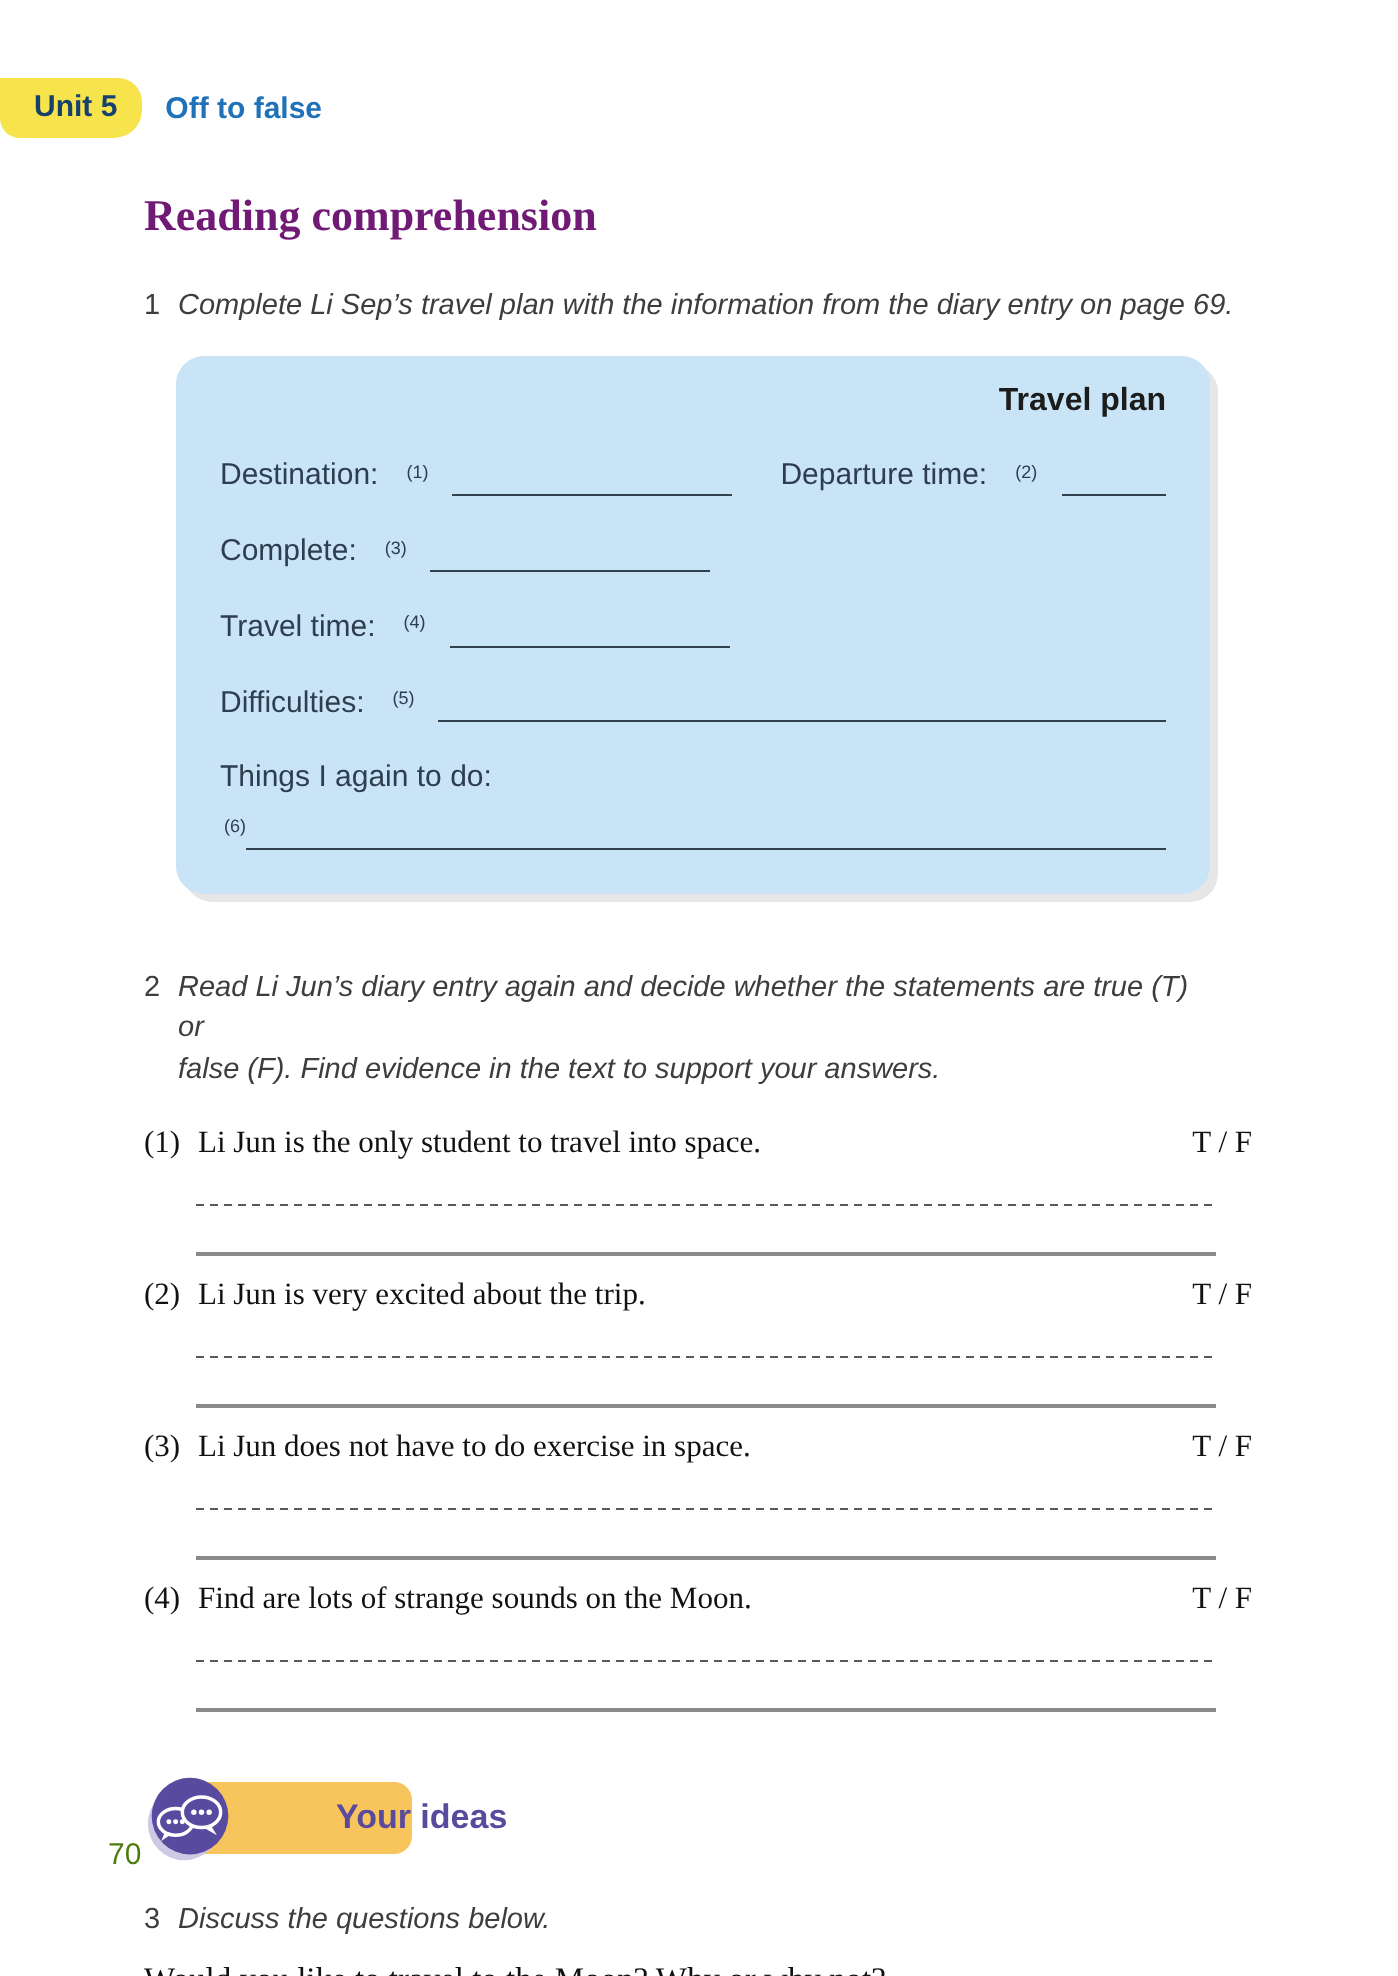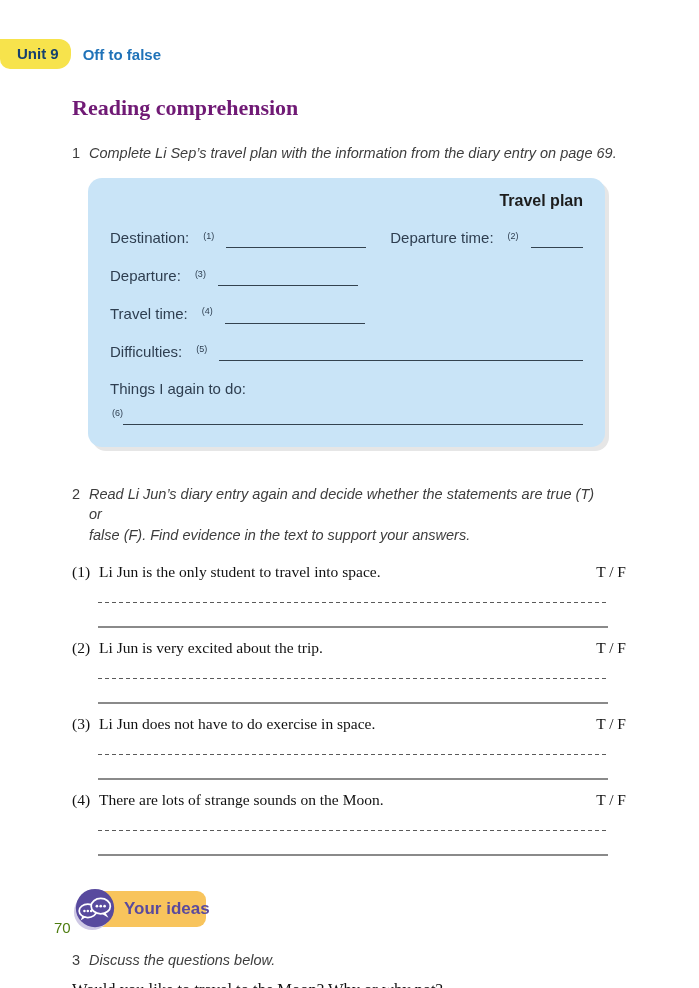--- a/index.html
+++ b/index.html
@@ -143,20 +143,21 @@
     border-radius: 9px;
     display: flex;
     align-items: center;
     padding-left: 38px;
   }
   .yi-label {
     color: #5a4a9d;
     font-weight: bold;
     font-size: 17px;
     white-space: nowrap;
+    margin-left: 44px;
   }
   .yi-icon { position: absolute; left: 0; top: 0; width: 46px; height: 46px; }
 
   
   .question-line {
     font-family: "Liberation Serif", serif;
     font-size: 16.5px;
     color: #111;
     margin-top: 10px;
   }
@@ -169,21 +170,21 @@
     color: #4d7c0f;
   }
 </style>
 </head>
 <body>
 
 <div class="page">
 
   <div class="unit-header">
     <div class="unit-badge">
-      <span>Unit 9</span>
+      <span>Unit 5</span>
     </div>
     <div class="unit-title">Off to false</div>
   </div>
 
   <div class="content">
 
     <h1 class="section-heading">Reading comprehension</h1>
 
     <div class="instruction">
       <span class="ex-num">1</span>
@@ -202,21 +203,21 @@
         <span class="tp-col-gap"></span>
         <div class="tp-field grow">
           <span>Departure time:</span>
           <sup>(2)</sup>
           <span class="tp-line grow"></span>
         </div>
       </div>
 
       <div class="tp-row">
         <div class="tp-field">
-          <span>Departure:</span>
+          <span>Complete:</span>
           <sup>(3)</sup>
           <span class="tp-line w140"></span>
         </div>
       </div>
 
       <div class="tp-row">
         <div class="tp-field">
           <span>Travel time:</span>
           <sup>(4)</sup>
           <span class="tp-line w140"></span>
@@ -273,21 +274,21 @@
         <span class="stmt-text">Li Jun does not have to do exercise in space.</span>
         <span class="stmt-tf">T / F</span>
       </div>
       <div class="ans-line dashed"></div>
       <div class="ans-line solid"></div>
     </div>
 
     <div class="statement">
       <div class="stmt-row">
         <span class="stmt-num">(4)</span>
-        <span class="stmt-text">There are lots of strange sounds on the Moon.</span>
+        <span class="stmt-text">Find are lots of strange sounds on the Moon.</span>
         <span class="stmt-tf">T / F</span>
       </div>
       <div class="ans-line dashed"></div>
       <div class="ans-line solid"></div>
     </div>
 
     <div class="your-ideas">
       <div class="yi-pill">
         <span class="yi-label">Your ideas</span>
       </div>

